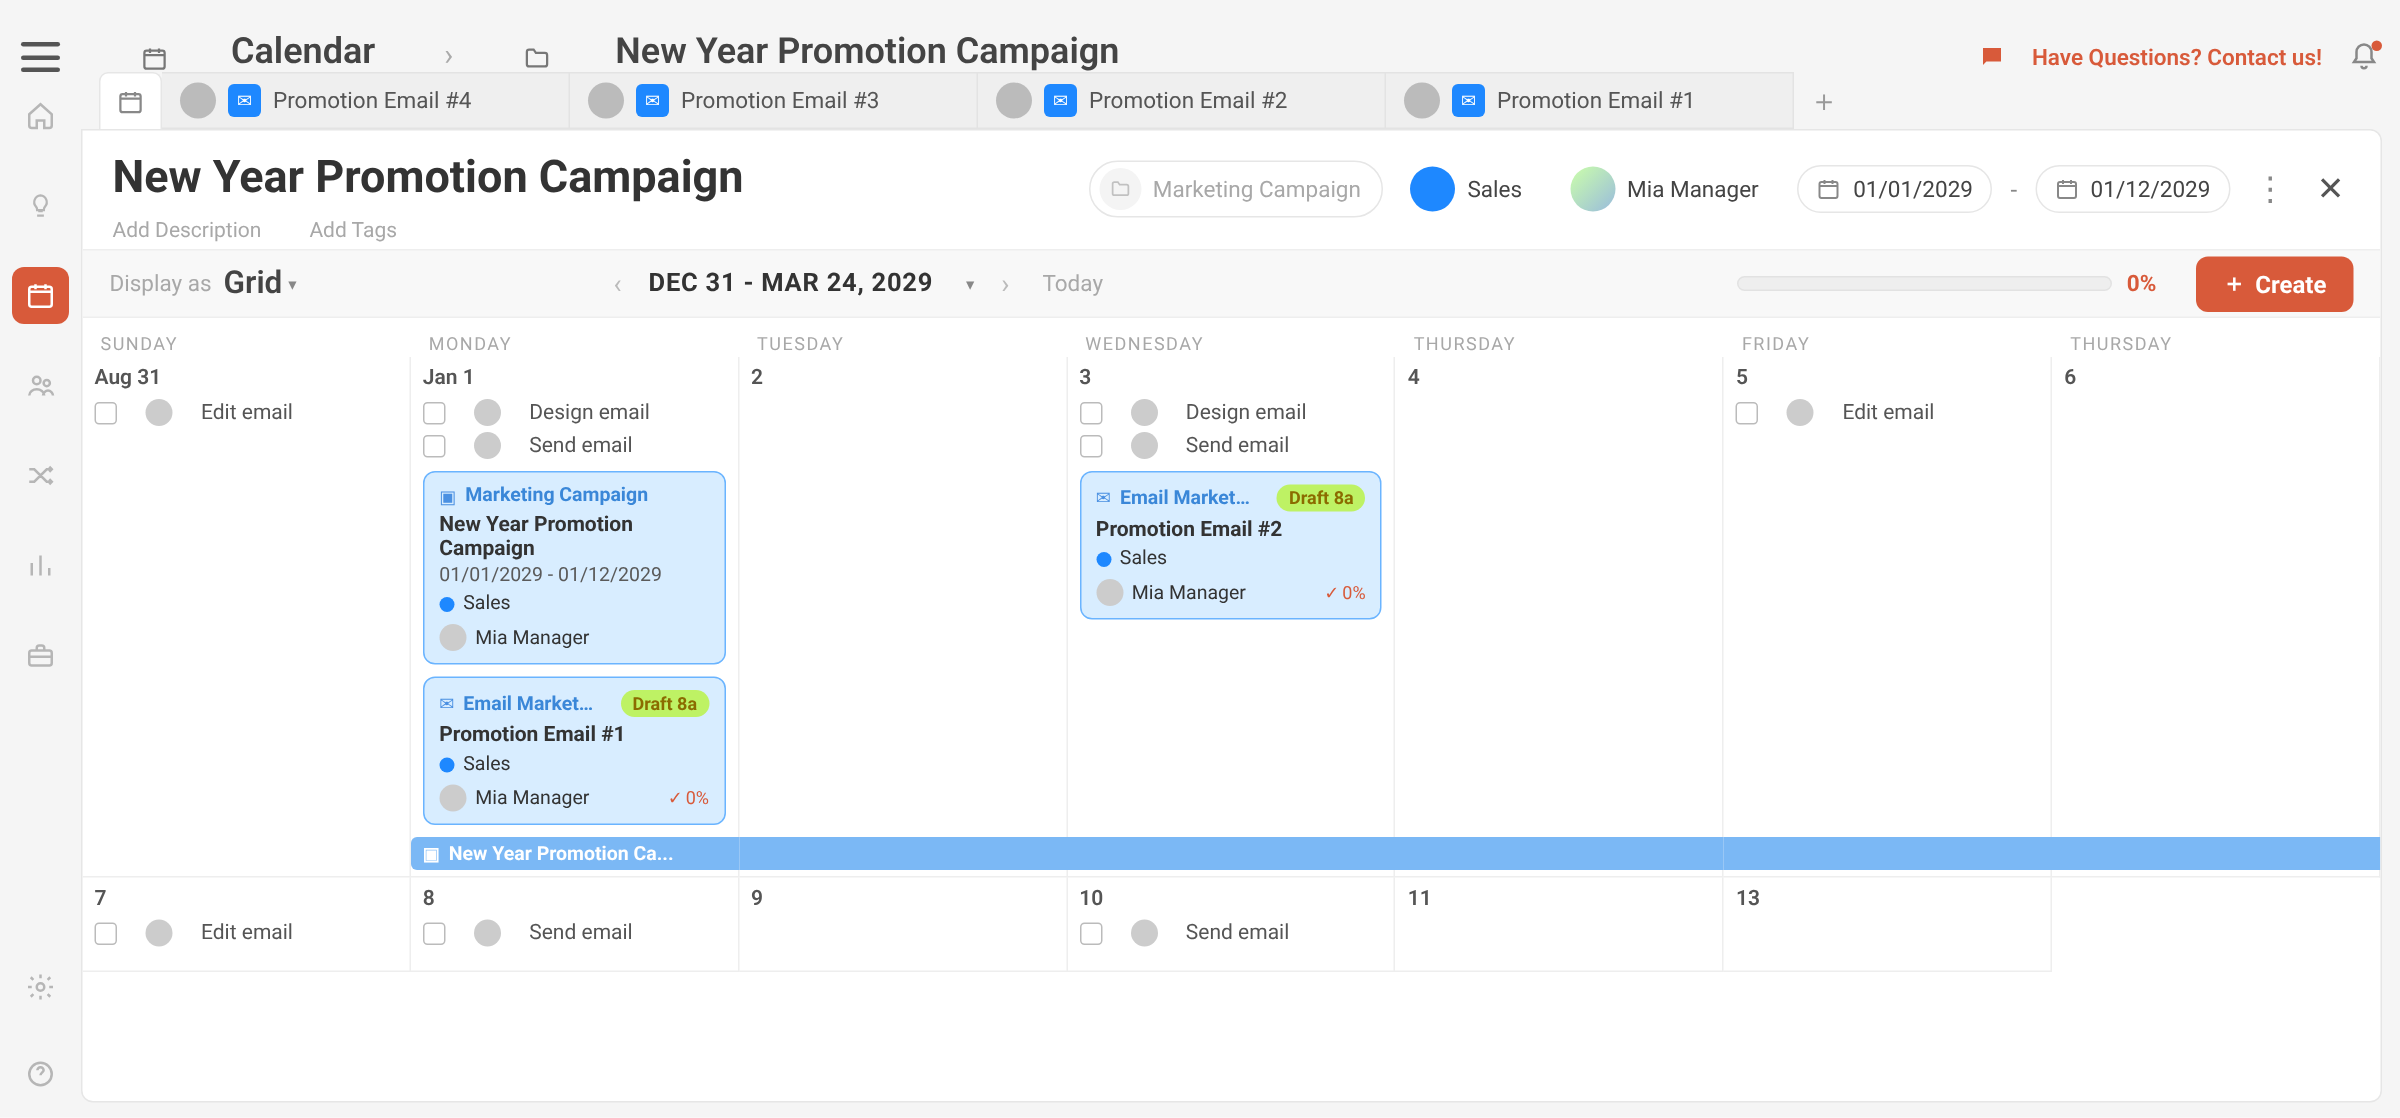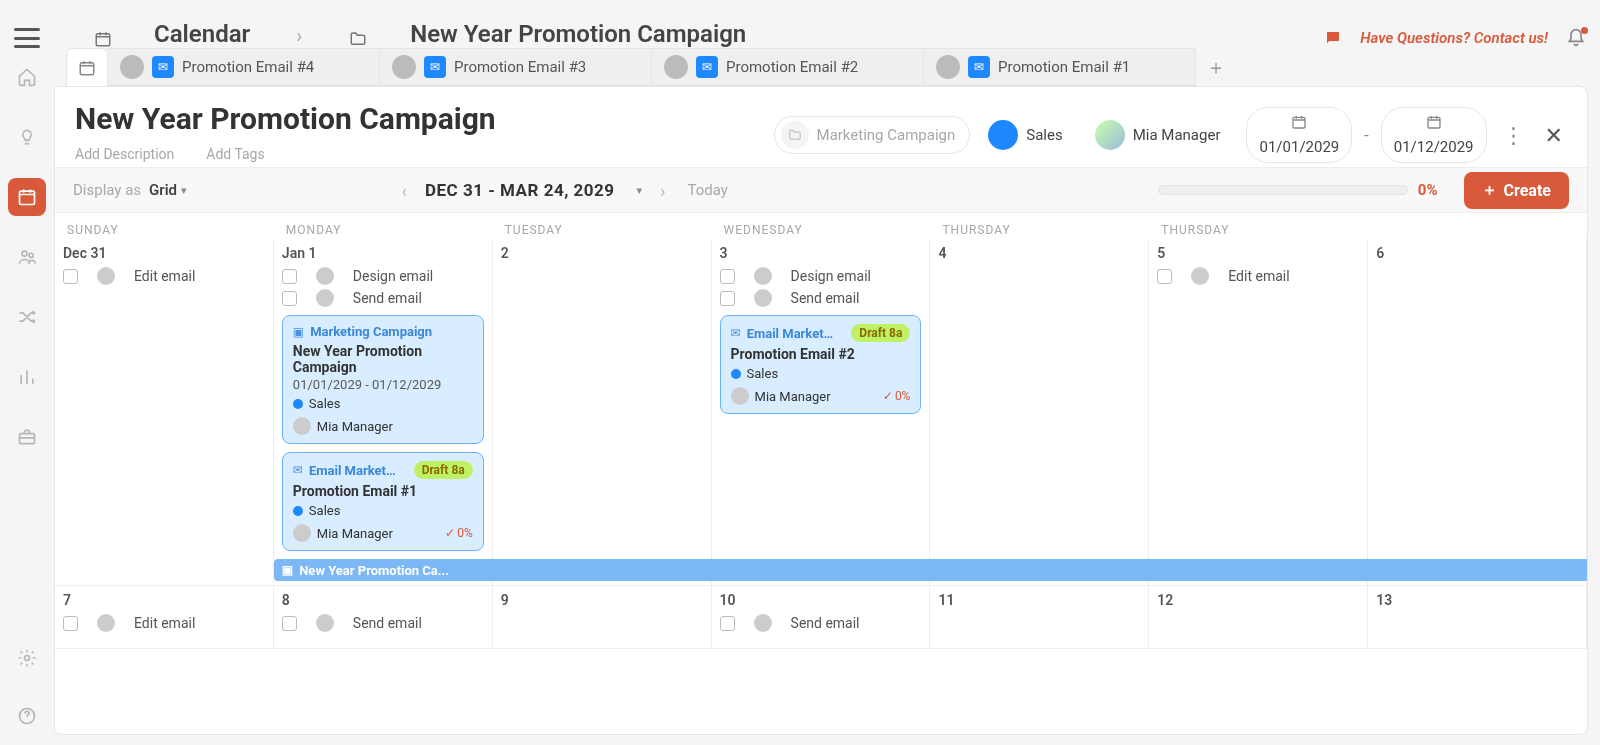--- a/index.html
+++ b/index.html
@@ -6,21 +6,21 @@
   html, body { margin:0; padding:0; font-family: -apple-system, BlinkMacSystemFont, "Segoe UI", Roboto, Arial, sans-serif; background:#f5f5f5; color:#333; }
   body { width:1600px; height:745px; overflow:hidden; position:relative; }
 
   
   .topbar { height:48px; display:flex; align-items:flex-end; padding:0 14px;gap:36px; }
   .hamburger { width:26px; height:20px; cursor:pointer; display:flex; flex-direction:column; justify-content:space-between; margin-right:18px;}
   .hamburger div { height:3px; background:#555; border-radius:2px;}
   .crumb-ico { color:#777; margin-right:6px; font-size:18px; display:inline-block;}
   .crumb-text { font-size:24px; font-weight:600; color:#444; }
   .crumb-sep { color:#aaa; margin:0 10px; font-size:20px;}
-  .top-right { margin-left:auto; display:flex; align-items:center; gap:18px;font-style:italic;}
+  .top-right { margin-left:auto; display:flex; align-items:center; gap:18px;}
   .contact { color:#d85a3a; font-weight:600; font-size:15px;}
   .bell { position:relative; font-size:20px; color:#888;}
   .bell-dot { position:absolute; top:-1px; right:-2px; width:7px; height:7px; background:#d85a3a; border-radius:50%;}
 
   
   .leftrail { position:absolute; left:0; top:48px; bottom:0; width:54px; background:transparent; display:flex; flex-direction:column; align-items:center; padding-top:10px; gap:22px;}
   .rail-ico { width:38px; height:38px; display:flex; align-items:center; justify-content:center; color:#b6b6b6; border-radius:8px; font-size:20px;}
   .rail-ico.active { background:#d85a3a; color:#fff;}
   .rail-bottom { margin-top:auto; margin-bottom:10px; display:flex; flex-direction:column; align-items:center; gap:20px;}
 
@@ -42,28 +42,28 @@
   .chead { padding:14px 20px 4px; display:flex; align-items:flex-start; }
   .chead-left {}
   .chead h1 { margin:0; font-size:30px; font-weight:700; color:#333;}
   .meta-row { display:flex; gap:32px; margin-top:10px; color:#a8a8a8; font-size:14px;}
   .chead-right { margin-left:auto; display:flex; align-items:center; gap:12px; padding-top:6px;}
   .pill { display:flex; align-items:center; border:1px solid #e6e6e6; border-radius:22px; padding:4px 14px 4px 6px; gap:8px; color:#a8a8a8; font-size:15px;}
   .pill .folder-ico { width:28px; height:28px; border-radius:50%; display:flex; align-items:center; justify-content:center; background:#f4f4f4; color:#c1c1c1;}
   .brand-dot { width:30px; height:30px; border-radius:50%; background:#1e88ff;}
   .pill .avatar { width:30px; height:30px; border-radius:50%; background:linear-gradient(135deg,#cfa 0%, #9bd 100%);}
   .pill-dark { color:#444;}
-  .date-pill { display:flex; align-items:center; gap:8px; border:1px solid #e6e6e6; border-radius:22px; padding:6px 12px; color:#444; font-size:15px;flex-direction:column;}
+  .date-pill { display:flex; align-items:center; gap:8px; border:1px solid #e6e6e6; border-radius:22px; padding:6px 12px; color:#444; font-size:15px;}
   .kebab { color:#888; font-size:22px; padding:0 4px;}
   .close-x { color:#555; font-size:22px; padding:0 4px;}
 
   
   .toolbar { background:#f8f8f8; border-top:1px solid #eee; border-bottom:1px solid #eee; height:46px; display:flex; align-items:center; padding:0 18px;}
   .display-as { color:#a8a8a8; font-size:15px;}
-  .grid-txt { color:#444; margin-left:8px; font-weight:600; font-size:15px;}
+  .grid-txt { color:#444; margin-left:8px; font-weight:600; font-size:21px;}
   .caret { color:#888; margin-left:4px; font-size:11px;}
   .range-nav { margin-left:auto; margin-right:auto; display:flex; align-items:center; gap:18px;}
   .range-nav .arrow { color:#bbb; font-size:18px;}
   .range-nav .range { font-weight:700; font-size:17px; color:#333; letter-spacing:.5px;}
   .today { color:#a8a8a8; font-size:15px; margin-left:4px;}
   .progress-wrap { margin-left:auto; display:flex; align-items:center; gap:10px;}
   .pbar { width:250px; height:10px; border-radius:6px; background:#eee; border:1px solid #e2e2e2;}
   .pct { color:#d85a3a; font-weight:700; font-size:15px;}
   .create-btn { background:#d85a3a; color:#fff; border-radius:8px; padding:8px 18px; font-weight:700; font-size:16px; display:flex; align-items:center; gap:6px; margin-left:16px;}
 
@@ -291,27 +291,28 @@
       </div>
     </div>
 
     <div class="cal">
       <div class="dayhead-row">
         <div class="dayhead">SUNDAY</div>
         <div class="dayhead">MONDAY</div>
         <div class="dayhead">TUESDAY</div>
         <div class="dayhead">WEDNESDAY</div>
         <div class="dayhead">THURSDAY</div>
+        <div class="dayhead">FRIDAY</div>
         <div class="dayhead">THURSDAY</div>
       </div>
 
       <div class="dates-row">
 
         <div class="datecell">
-          <span class="datenum">Dec 31</span>
+          <span class="datenum">Aug 31</span>
           <div class="task">
               <span class="chk"></span>
               <span class="mini-av"></span>
               <span>Edit email</span>
             </div>
         </div>
 
         <div class="datecell" style="padding-bottom:34px;">
           <span class="datenum">Jan 1</span>
           <div class="task">
@@ -449,22 +450,19 @@
           <div class="task">
               <span class="chk"></span>
               <span class="mini-av"></span>
               <span>Send email</span>
             </div>
         </div>
         <div class="datecell">
             <span class="datenum">11</span>
           </div>
         <div class="datecell">
-            <span class="datenum">12</span>
-          </div>
-        <div class="datecell">
             <span class="datenum">13</span>
           </div>
       </div>
 
     </div>
   </div>
 </div>
 
 </body></html>

